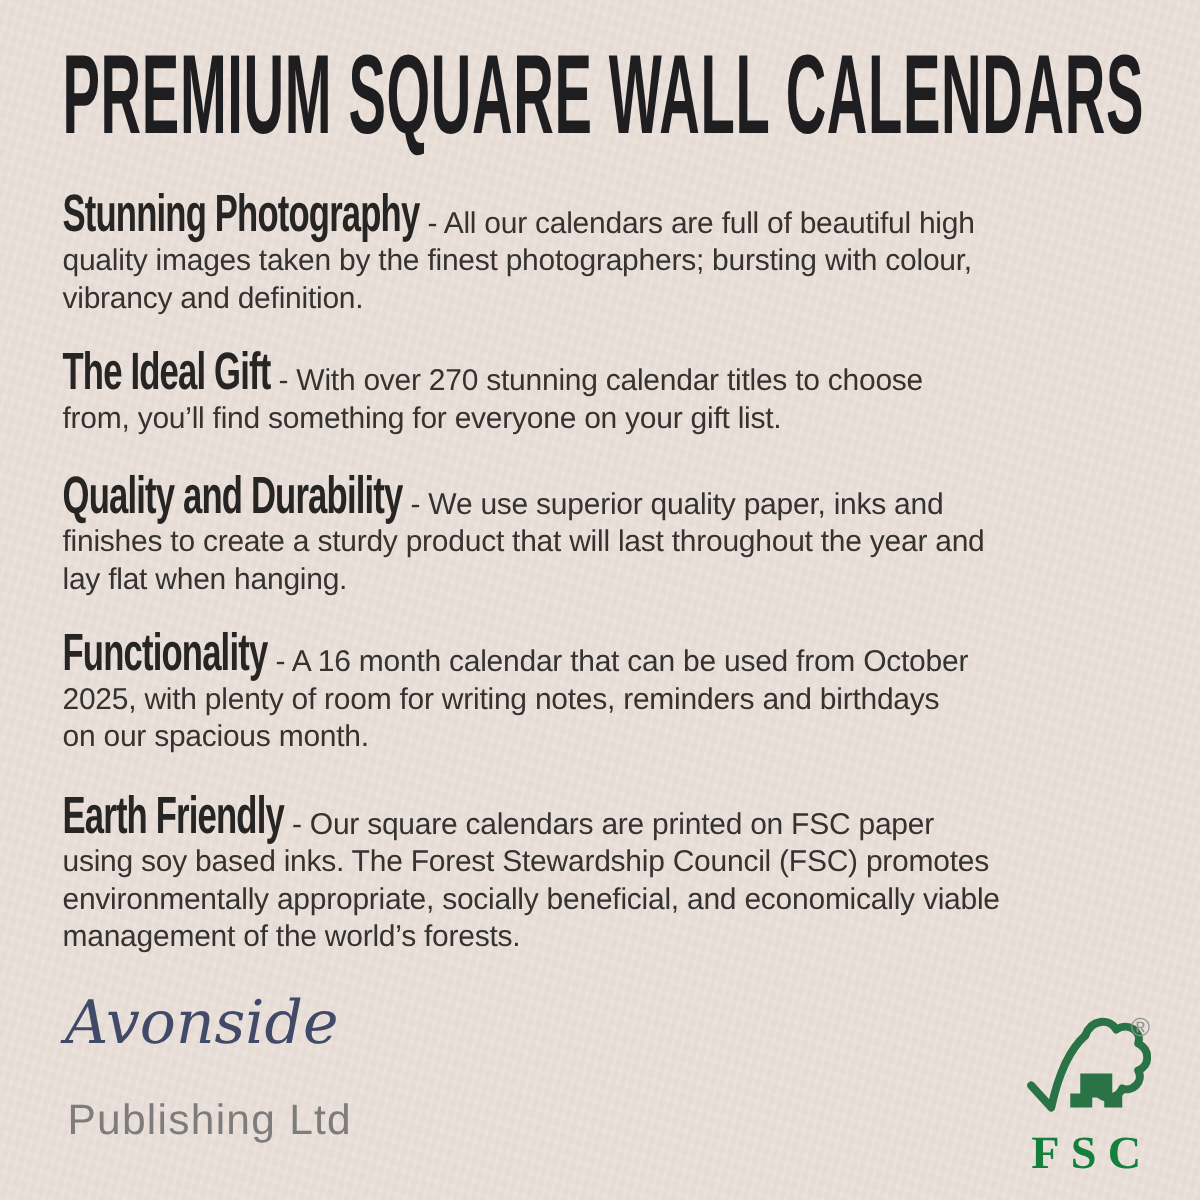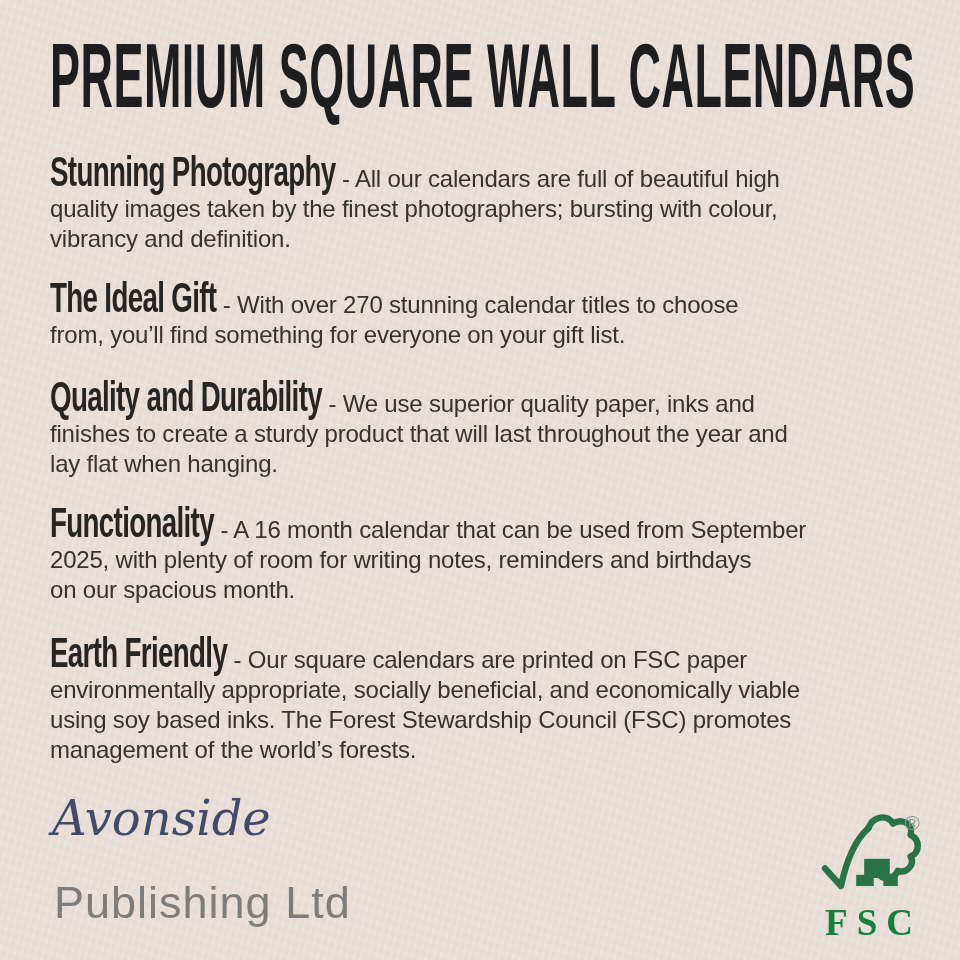--- a/index.html
+++ b/index.html
@@ -60,21 +60,21 @@
 
   
   .brand-script {
     position: absolute; left: 52px; top: 792px;
     font-family: "DejaVu Serif", serif; font-style: italic;
     font-size: 48px; line-height: 1.1;
     color: #414b69;
   }
   .brand-type {
     position: absolute; left: 54px; top: 876px;
-    font-size: 45px; line-height: 1.2; letter-spacing: 1px;
+    font-size: 34px; line-height: 1.2; letter-spacing: 1px;
     color: #7e7d7c;
   }
 
   
   .fsc {
     position: absolute; left: 814px; top: 806px; width: 110px;
     text-align: center;
   }
   .fsc svg { display: block; margin: 0 auto; }
   .fsc-word {
@@ -106,29 +106,29 @@
   <div class="body-line">from, you’ll find something for everyone on your gift list.</div>
 </div>
 
 <div class="sec sec-3">
   <div class="body-line"><span class="h-outer" style="width: 271.972px;"><span class="h-inner" style="transform: scaleX(0.66);">Quality and Durability</span></span> <span>- We use superior quality paper, inks and</span></div>
   <div class="body-line">finishes to create a sturdy product that will last throughout the year and</div>
   <div class="body-line">lay flat when hanging.</div>
 </div>
 
 <div class="sec sec-4">
-  <div class="body-line"><span class="h-outer" style="width: 163.907px;"><span class="h-inner" style="transform: scaleX(0.66);">Functionality</span></span> <span>- A 16 month calendar that can be used from September</span></div>
+  <div class="body-line"><span class="h-outer" style="width: 163.907px;"><span class="h-inner" style="transform: scaleX(0.66);">Functionality</span></span> <span>- A 16 month calendar that can be used from October</span></div>
   <div class="body-line">2025, with plenty of room for writing notes, reminders and birthdays</div>
   <div class="body-line">on our spacious month.</div>
 </div>
 
 <div class="sec sec-5">
   <div class="body-line"><span class="h-outer" style="width: 177.148px;"><span class="h-inner" style="transform: scaleX(0.66);">Earth Friendly</span></span> <span>- Our square calendars are printed on FSC paper</span></div>
+  <div class="body-line">using soy based inks. The Forest Stewardship Council (FSC) promotes</div>
   <div class="body-line">environmentally appropriate, socially beneficial, and economically viable</div>
-  <div class="body-line">using soy based inks. The Forest Stewardship Council (FSC) promotes</div>
   <div class="body-line">management of the world’s forests.</div>
 </div>
 
 <div class="brand-script">Avonside</div>
 <div class="brand-type">Publishing Ltd</div>
 
 <div class="fsc">
   <span class="reg">®</span>
   <svg width="104" height="96" viewBox="0 0 130 120" fill="none">
 

